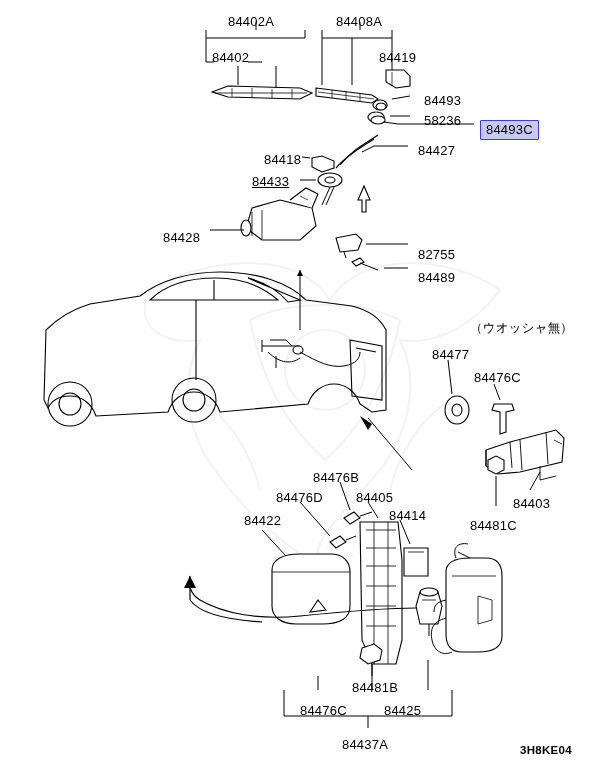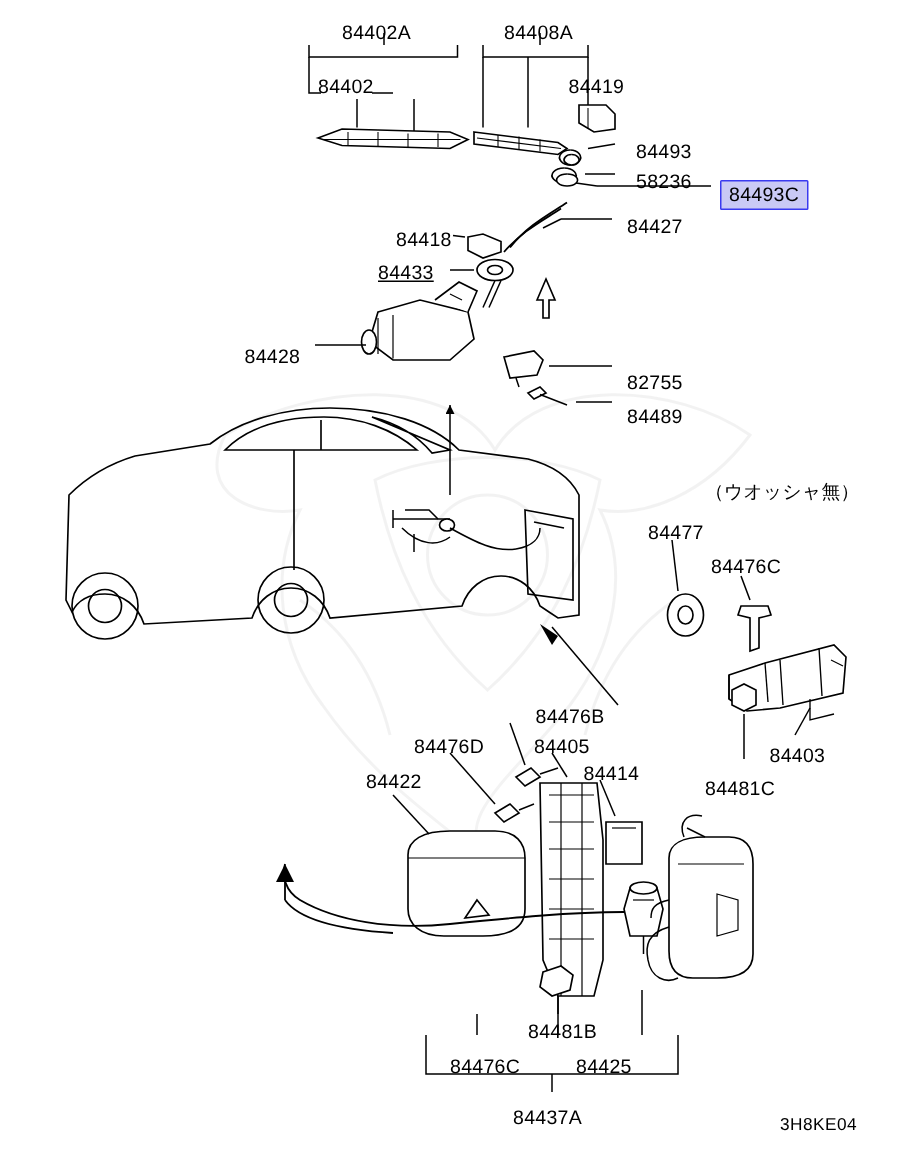--- a/index.html
+++ b/index.html
@@ -38,21 +38,21 @@
   .lbl-highlight {
     border: 1.6px solid #3a3af0;
     background: #c9c9f5;
     padding: 1px 5px 2px 5px;
     border-radius: 1px;
     font-size: 13px;
   }
   .lbl-code {
     position: absolute;
     font-size: 11.5px;
-    font-weight: normal;
+    font-weight: bold;
     color: #000000;
     letter-spacing: 0.3px;
   }
 </style>
 </head>
 <body>
 
 <div id="page">
 
   <svg id="svg-layer" viewBox="0 0 609 768">
@@ -280,21 +280,21 @@
   <div class="lbl" style="left:418px;top:143px;">84427</div>
   <div class="lbl" style="left:264px;top:152px;">84418</div>
   <div class="lbl" style="left:252px;top:174px;text-decoration:underline;">84433</div>
   <div class="lbl" style="left:163px;top:230px;">84428</div>
   <div class="lbl" style="left:418px;top:247px;">82755</div>
   <div class="lbl" style="left:418px;top:270px;">84489</div>
   <div class="lbl" style="left:432px;top:347px;">84477</div>
   <div class="lbl" style="left:474px;top:370px;">84476C</div>
   <div class="lbl" style="left:513px;top:496px;">84403</div>
   <div class="lbl" style="left:470px;top:518px;">84481C</div>
-  <div class="lbl" style="left:313px;top:470px;margin-left:44px;">84476B</div>
+  <div class="lbl" style="left:313px;top:470px;">84476B</div>
   <div class="lbl" style="left:276px;top:490px;">84476D</div>
   <div class="lbl" style="left:356px;top:490px;">84405</div>
   <div class="lbl" style="left:389px;top:508px;">84414</div>
   <div class="lbl" style="left:244px;top:513px;">84422</div>
   <div class="lbl" style="left:352px;top:680px;">84481B</div>
   <div class="lbl" style="left:300px;top:703px;">84476C</div>
   <div class="lbl" style="left:384px;top:703px;">84425</div>
   <div class="lbl" style="left:342px;top:737px;">84437A</div>
 
   <div class="lbl lbl-jp" style="left:450px;top:320px;margin-left:20px;">（ウオッシャ無）</div>

